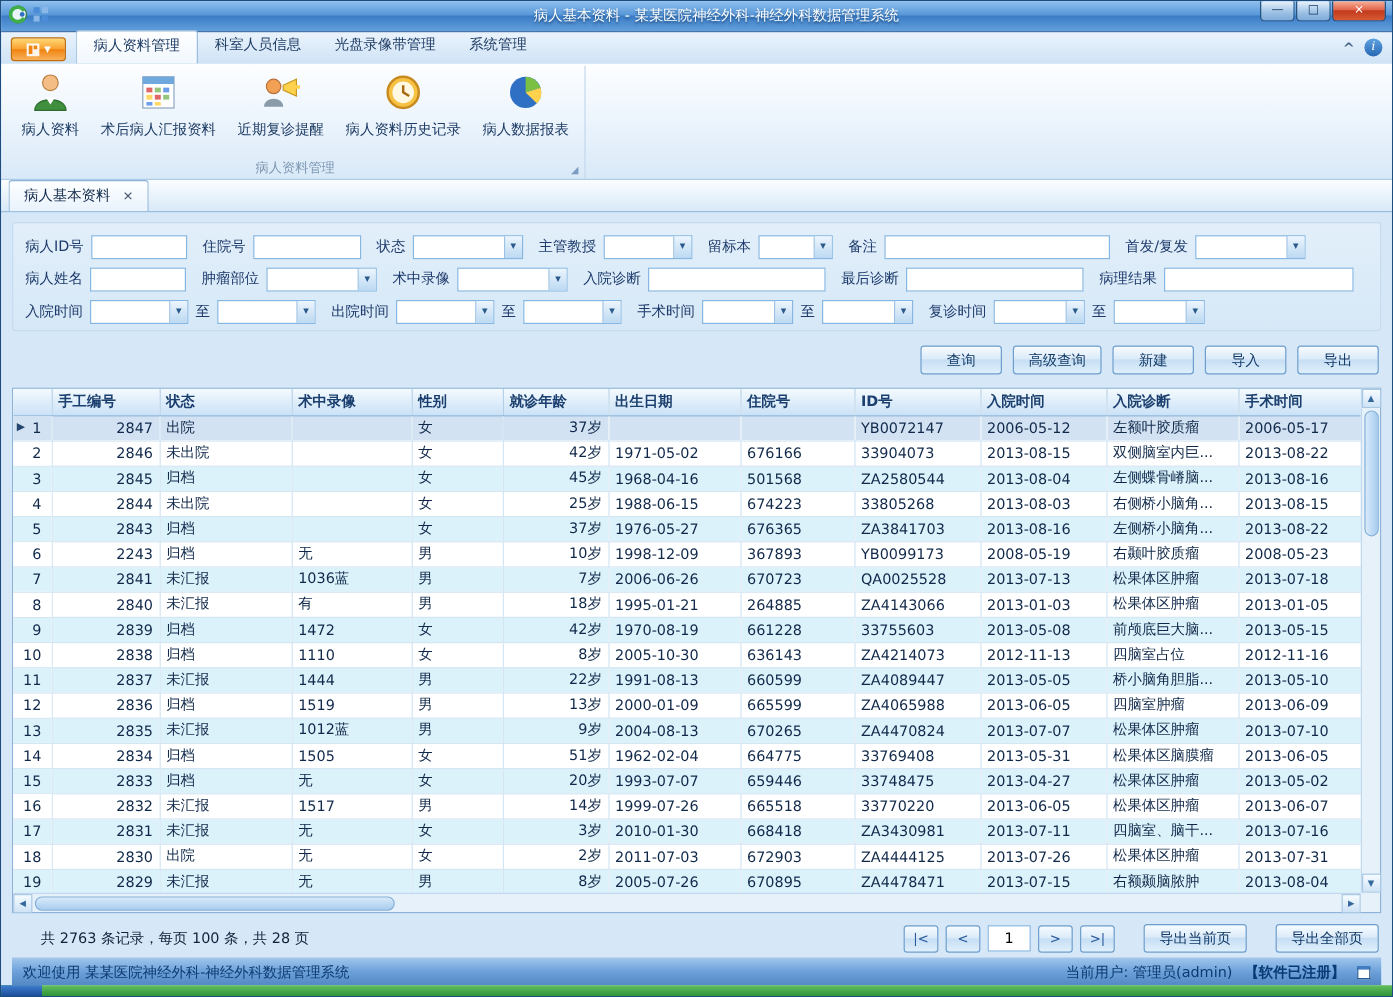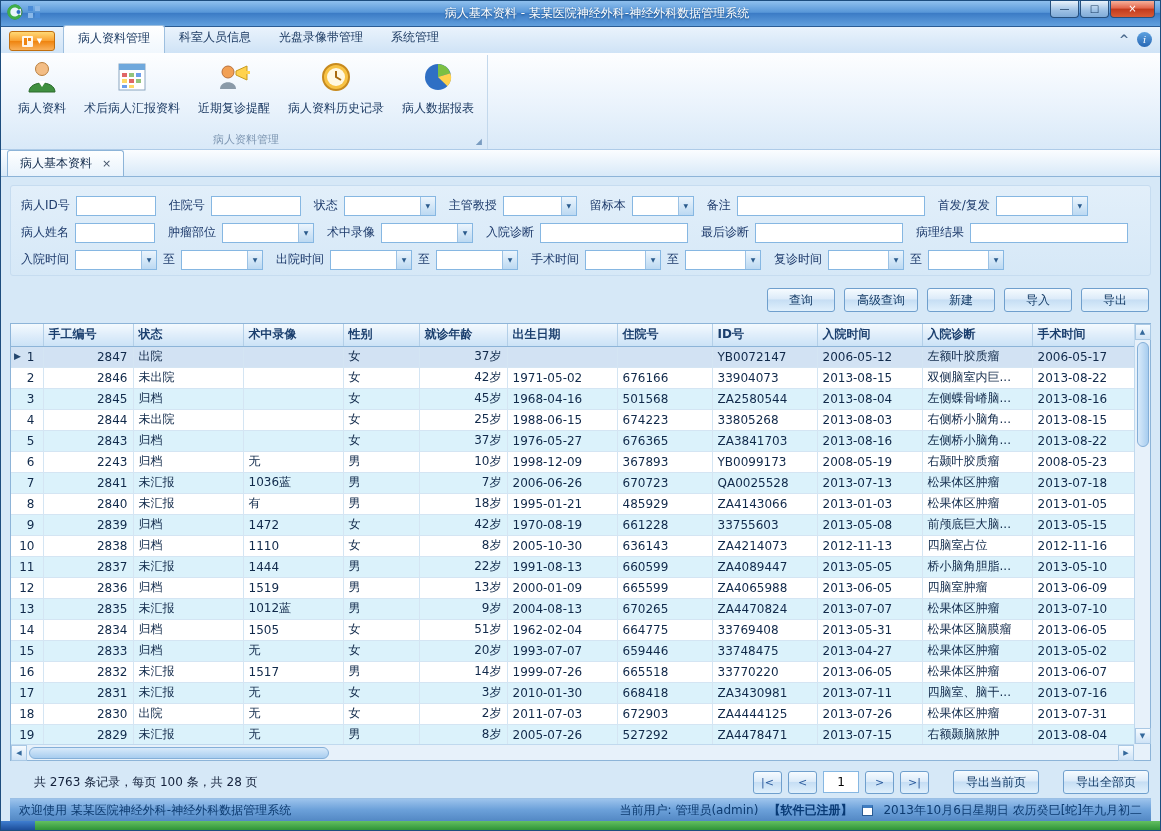--- a/index.html
+++ b/index.html
@@ -507,21 +507,21 @@
                 <td>2013-07-18</td>
               </tr>
               <tr>
                 <td class="ind">8</td>
                 <td class="ra">2840</td>
                 <td>未汇报</td>
                 <td>有</td>
                 <td>男</td>
                 <td class="ra">18岁</td>
                 <td>1995-01-21</td>
-                <td>485929</td>
+                <td>264885</td>
                 <td>ZA4143066</td>
                 <td>2013-01-03</td>
                 <td>松果体区肿瘤</td>
                 <td>2013-01-05</td>
               </tr>
               <tr class="odd">
                 <td class="ind">9</td>
                 <td class="ra">2839</td>
                 <td>归档</td>
                 <td>1472</td>
@@ -661,21 +661,21 @@
                 <td>2013-07-31</td>
               </tr>
               <tr class="odd">
                 <td class="ind">19</td>
                 <td class="ra">2829</td>
                 <td>未汇报</td>
                 <td>无</td>
                 <td>男</td>
                 <td class="ra">8岁</td>
                 <td>2005-07-26</td>
-                <td>527292</td>
+                <td>670895</td>
                 <td>ZA4478471</td>
                 <td>2013-07-15</td>
                 <td>右额颞脑脓肿</td>
                 <td>2013-08-04</td>
               </tr>
             </tbody>
         </table>
       </div>
       <div class="vscroll">
         <div class="sbtn">▲</div>
@@ -702,21 +702,20 @@
         <button class="btn">导出全部页</button>
       </div>
     </div>
 
     <div class="statusbar">
       <span>欢迎使用 某某医院神经外科-神经外科数据管理系统</span>
       <span class="sb-right">
         <span>当前用户: 管理员(admin)</span>
         <span class="lic">【软件已注册】</span>
         <span class="cal-icon"></span>
-        <span>2013年10月6日星期日 农历癸巳[蛇]年九月初二</span>
       </span>
     </div>
   </div>
 
   <div class="bottom-strip">
     <div class="start-frag"></div>
   </div>
 
 </div>
 

